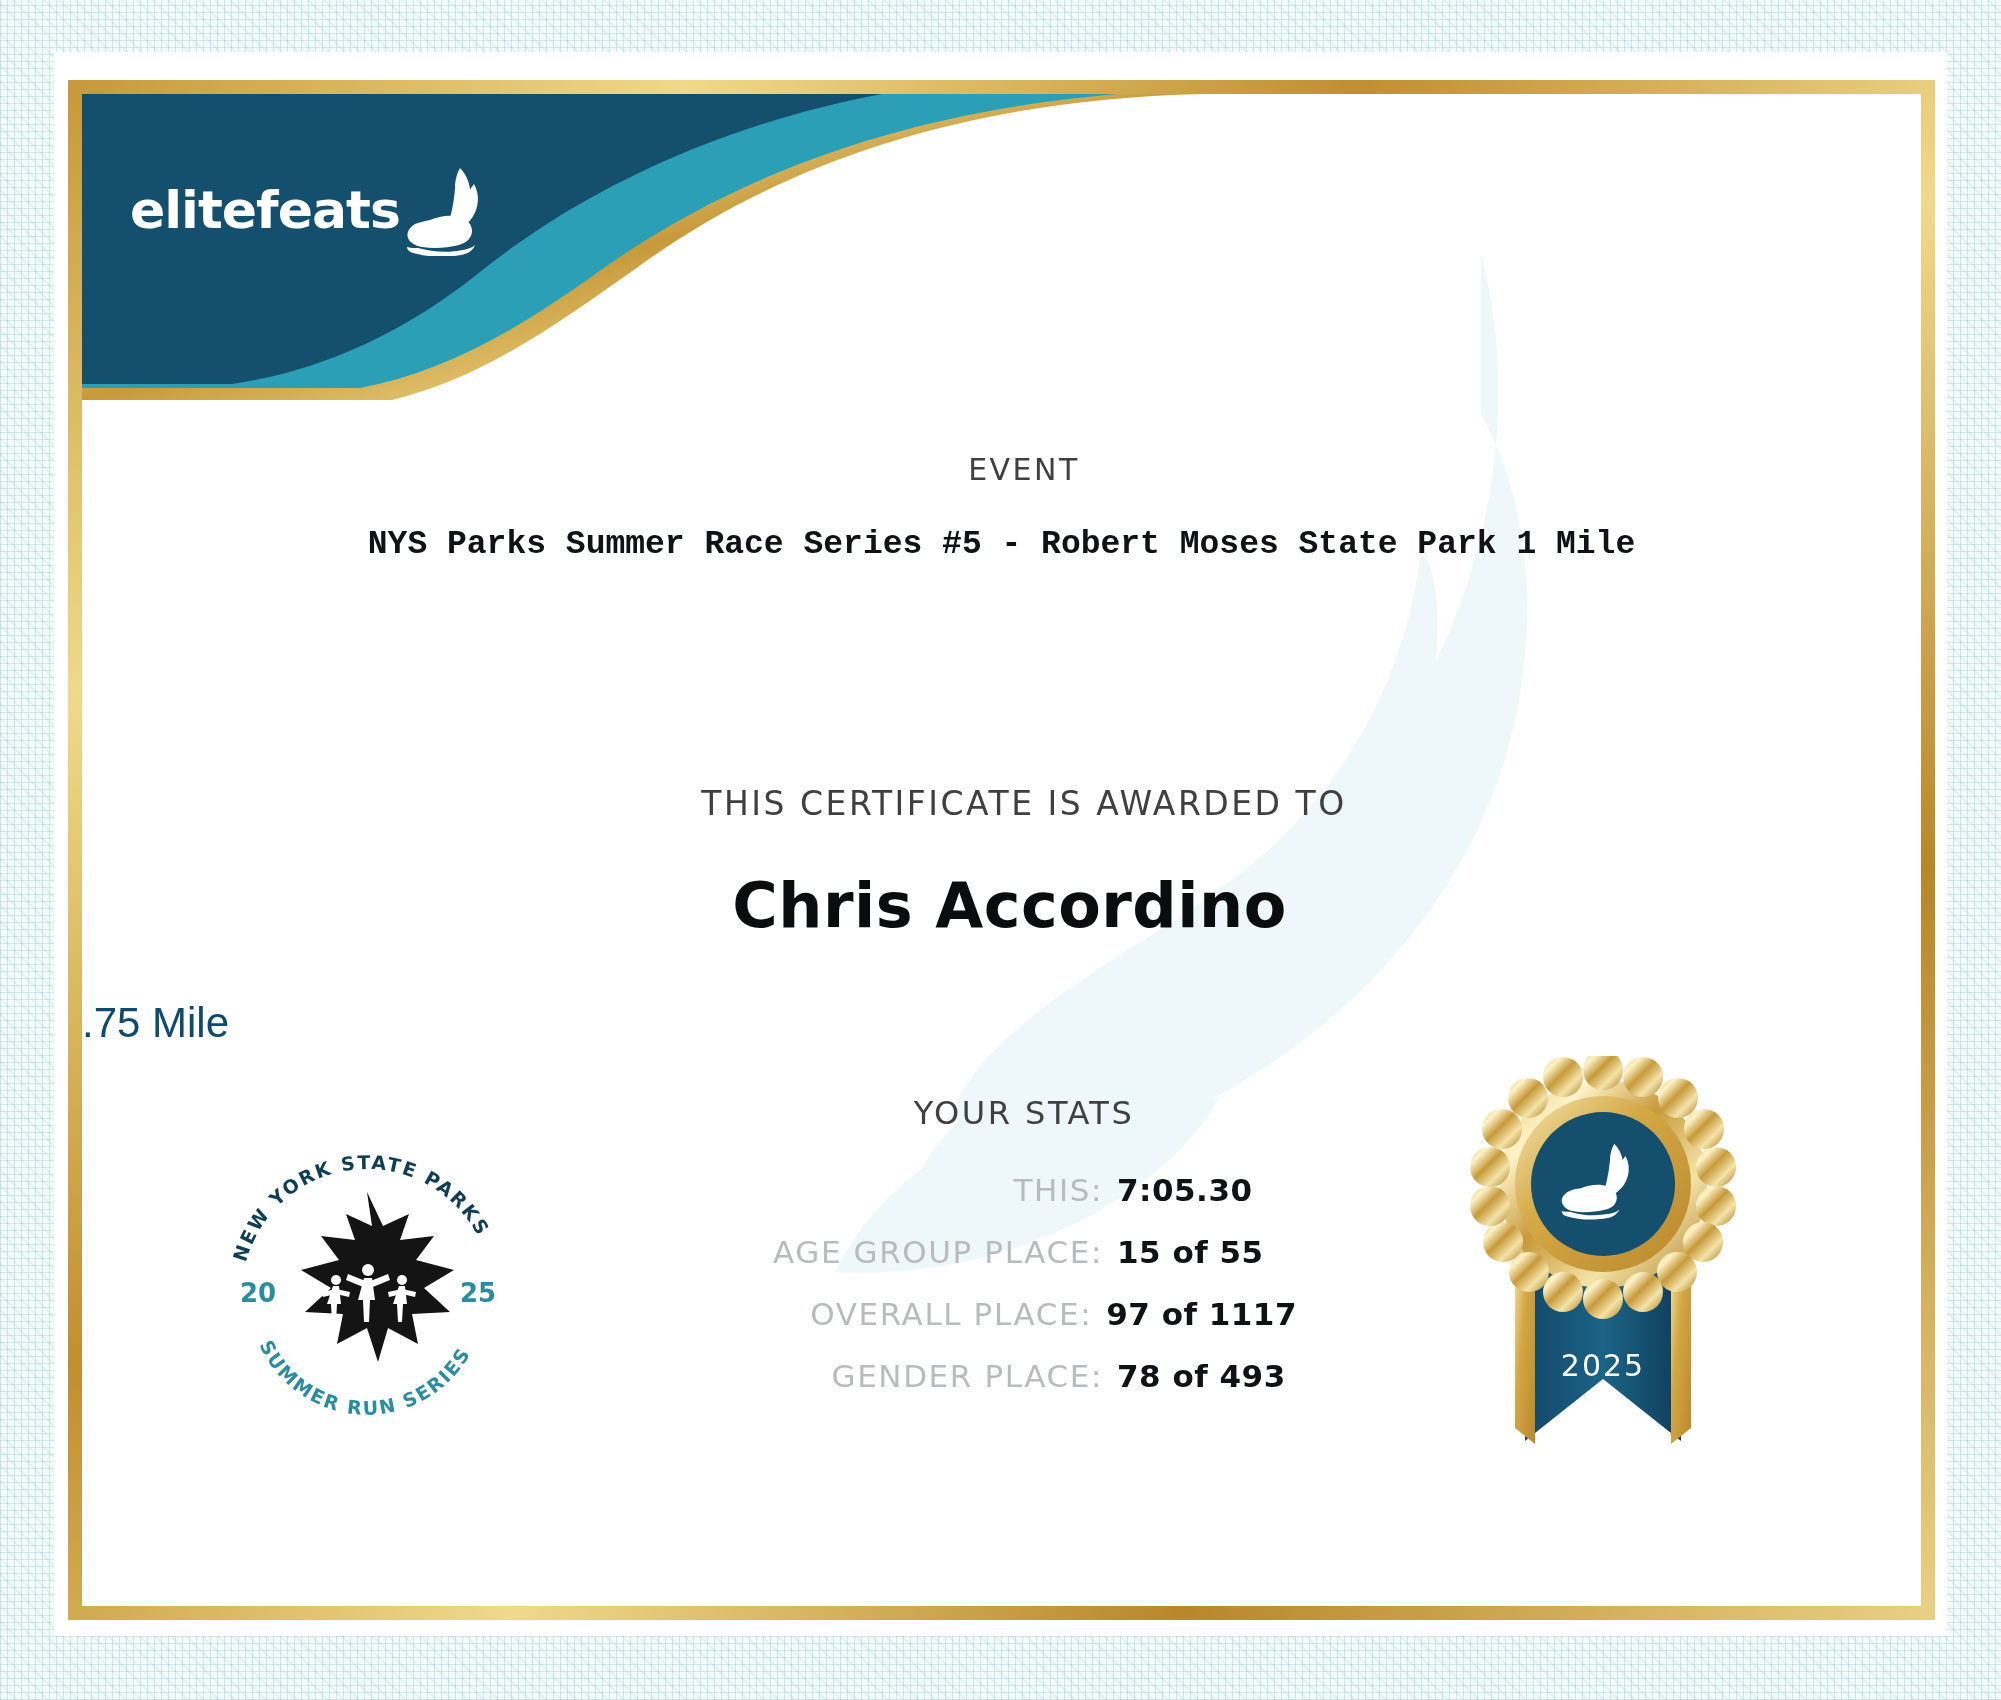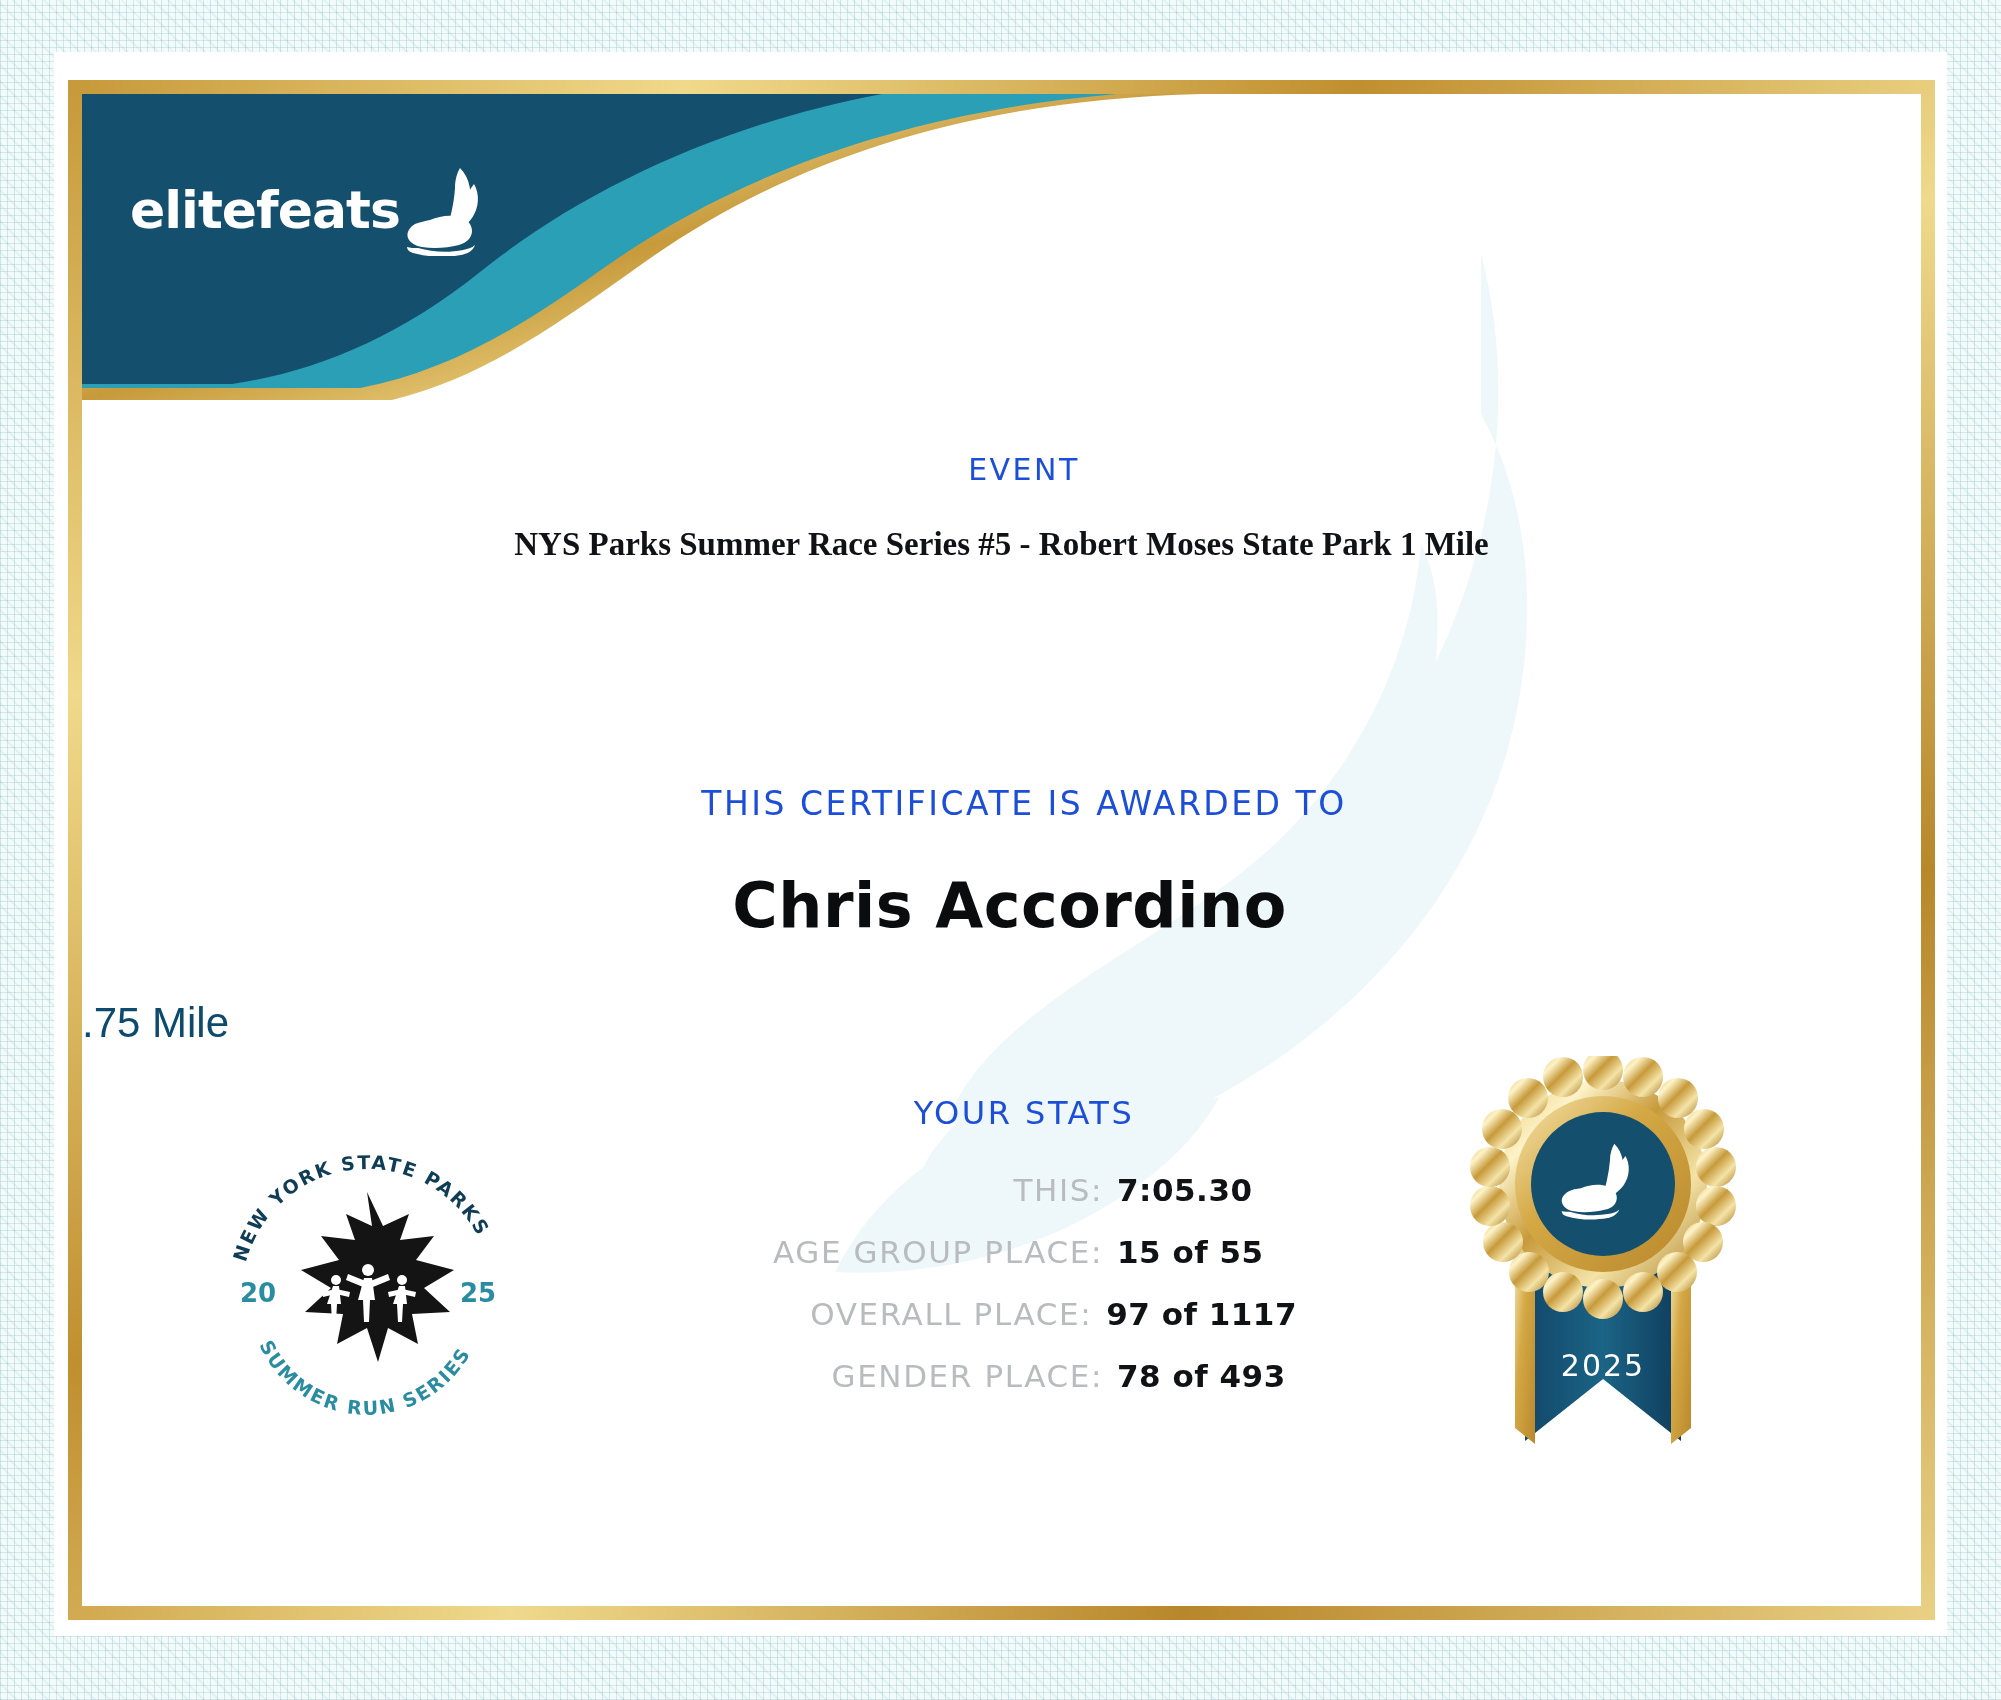--- a/index.html
+++ b/index.html
@@ -77,39 +77,39 @@
     font-family: "DejaVu Sans", sans-serif;
   }
 
   
   .content {
     position: absolute;
     left: 0; top: 0;
     width: 100%; height: 100%;
   }
   .label {
-    color: #1d4ed8;
+    color: #404040;
     letter-spacing: 2.5px;
     text-align: center;
     font-family: "DejaVu Sans", sans-serif;
     padding-left: 45px;
   }
   .lbl-event {
     position: absolute;
     top: 358px; left: 0; right: 0;
     font-size: 30px;
   }
   .event-name {
     position: absolute;
     top: 432px; left: 0; right: 0;
     text-align: center;
     font-size: 33px;
     font-weight: bold;
     color: #111215;
-    font-family: Liberation Serif, serif;
+    font-family: Liberation Mono, monospace;
     letter-spacing: 0px;
   }
   .lbl-awarded {
     position: absolute;
     top: 690px; left: 0; right: 0;
     font-size: 33px;
   }
   .recipient {
     position: absolute;
     top: 775px; left: 0; right: 0;

